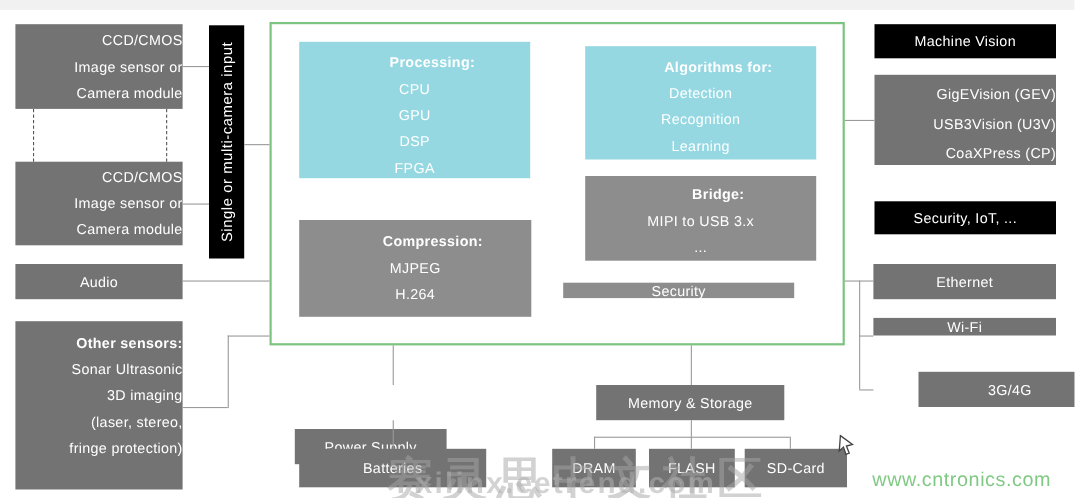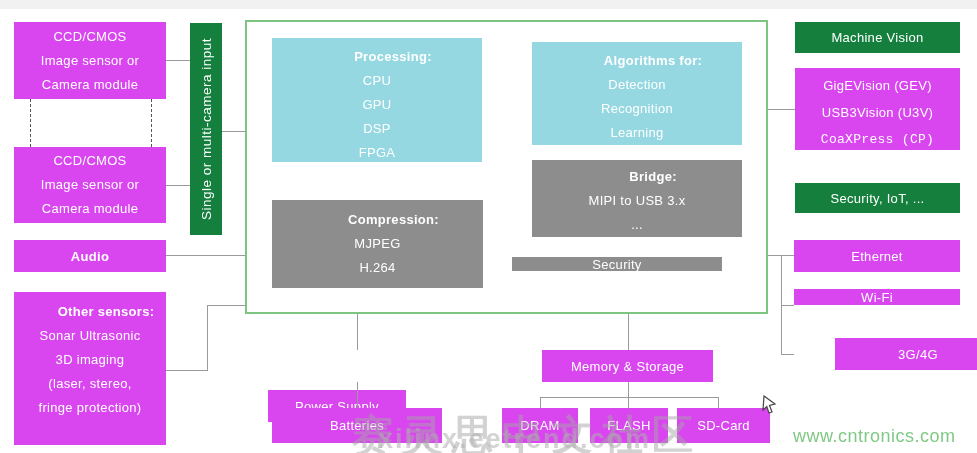--- a/index.html
+++ b/index.html
@@ -2,24 +2,24 @@
 <html><head>
 <meta charset="utf-8">
 <style>
   html,body{margin:0;padding:0;background:#ffffff;}
   .stage{
     position:relative;width:977px;height:453px;background:#ffffff;overflow:hidden;
     font-family:"Liberation Sans","DejaVu Sans",sans-serif;
   }
   .topstrip{position:absolute;left:0;top:0;width:977px;height:9px;background:#f1f1f1;}
   .box{position:absolute;box-sizing:border-box;color:#ffffff;text-align:center;letter-spacing:.3px;}
-  .green{background:#d946ef;}
+  .green{background:#737373;text-align:right;}
   .blue{background:#95d8e2;}
   .gray{background:#8d8d8d;}
-  .black{background:#15803d;}
+  .black{background:#000000;}
   .single{display:flex;align-items:center;justify-content:center;font-size:13px;}
   .lines{font-size:13px;}
   .lines .ln{line-height:24px;}
   .ttl{font-weight:bold;padding-left:32px;}
   .vbar{display:flex;align-items:center;justify-content:center;}
   .vbar span{writing-mode:vertical-rl;transform:rotate(180deg);font-size:13.5px;letter-spacing:.5px;white-space:nowrap;}
   .container{position:absolute;left:245px;top:20px;width:523px;height:294px;border:2px solid #7cc47f;background:#ffffff;box-sizing:border-box;}
   .conn{position:absolute;background:#9a9a9a;}
   .connh{height:1px;}
   .connv{width:1px;}
@@ -43,21 +43,21 @@
 
   <div class="dash" style="left:30px;top:99px;height:48px;"></div>
   <div class="dash" style="left:151px;top:99px;height:48px;"></div>
 
   <div class="box green lines" style="left:14px;top:147px;width:152px;height:76px;padding-top:2px;">
     <div class="ln">CCD/CMOS</div>
     <div class="ln">Image sensor or</div>
     <div class="ln">Camera module</div>
   </div>
 
-  <div class="box green single" style="left:14px;top:240px;width:152px;height:32px;font-weight:bold;">Audio</div>
+  <div class="box green single" style="left:14px;top:240px;width:152px;height:32px;">Audio</div>
 
   <div class="box green lines" style="left:14px;top:292px;width:152px;height:153px;padding-top:8px;">
     <div class="ln ttl">Other sensors:</div>
     <div class="ln">Sonar Ultrasonic</div>
     <div class="ln">3D imaging</div>
     <div class="ln">(laser, stereo,</div>
     <div class="ln">fringe protection)</div>
   </div>
 
   <div class="box black vbar" style="left:190px;top:23px;width:32px;height:212px;">
@@ -93,21 +93,21 @@
     <div class="ln">...</div>
   </div>
 
   <div class="box gray single" style="left:512px;top:257px;width:210px;height:14px;z-index:5;">Security</div>
 
   <div class="box black single" style="left:795px;top:22px;width:165px;height:31px;">Machine Vision</div>
 
   <div class="box green lines" style="left:795px;top:68px;width:165px;height:82px;padding-top:4px;">
     <div class="ln" style="line-height:27px;">GigEVision (GEV)</div>
     <div class="ln" style="line-height:27px;">USB3Vision (U3V)</div>
-    <div class="ln" style="line-height:27px;font-family:Liberation Mono, monospace;">CoaXPress (CP)</div>
+    <div class="ln" style="line-height:27px;">CoaXPress (CP)</div>
   </div>
 
   <div class="box black single" style="left:795px;top:183px;width:165px;height:30px;">Security, IoT, ...</div>
 
   <div class="box green single" style="left:794px;top:240px;width:166px;height:32px;">Ethernet</div>
   <div class="box green single" style="left:794px;top:289px;width:166px;height:16px;">Wi-Fi</div>
   <div class="box green single" style="left:794px;top:338px;width:166px;height:32px;margin-left:41px;">3G/4G</div>
 
   <div class="box green single" style="left:268px;top:350px;width:138px;height:32px;margin-top:40px;">Power Supply</div>
   <div class="box green single" style="left:272px;top:408px;width:170px;height:35px;">Batteries</div>

